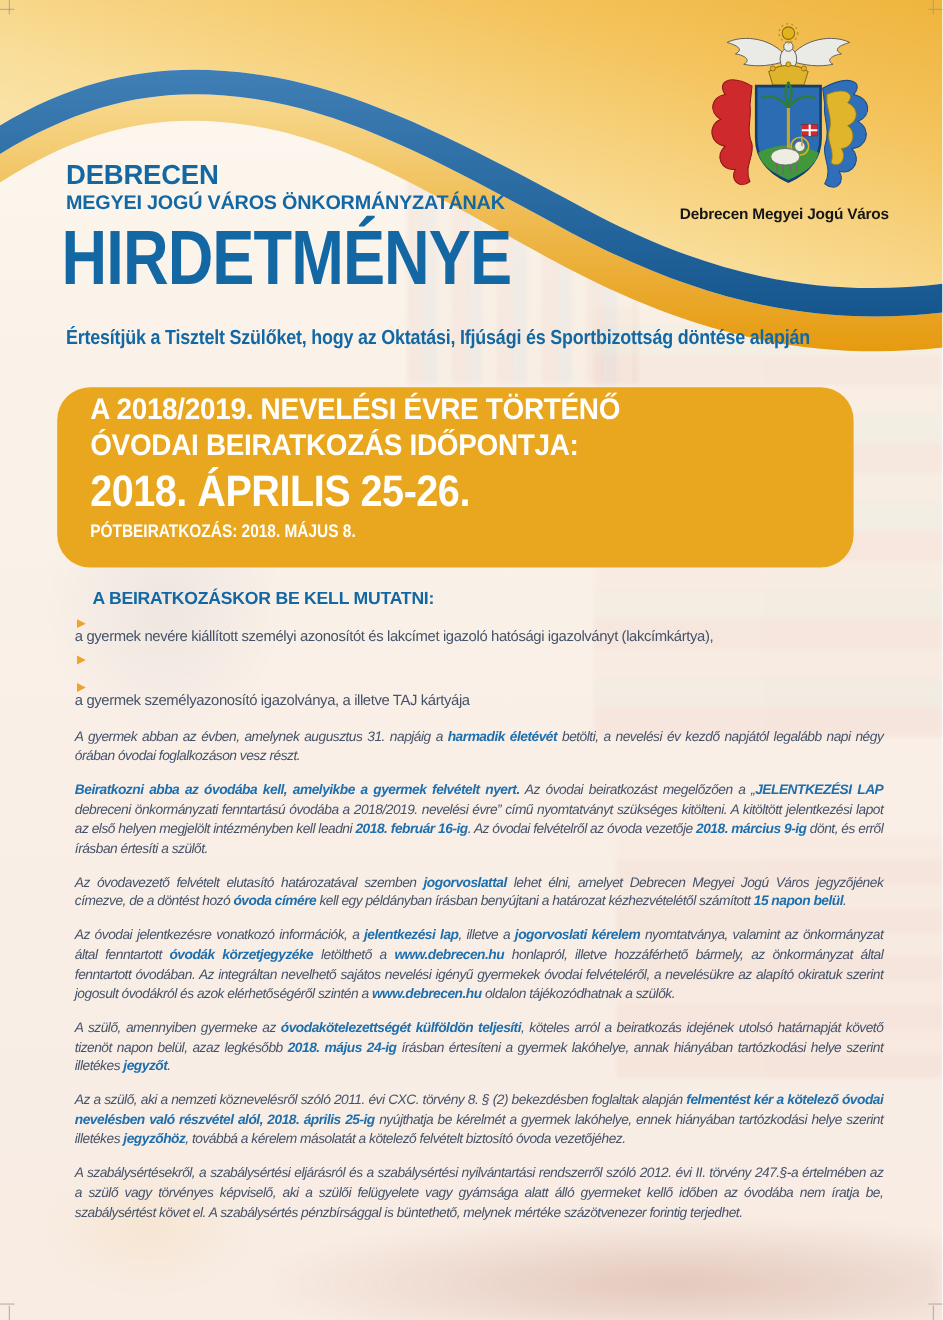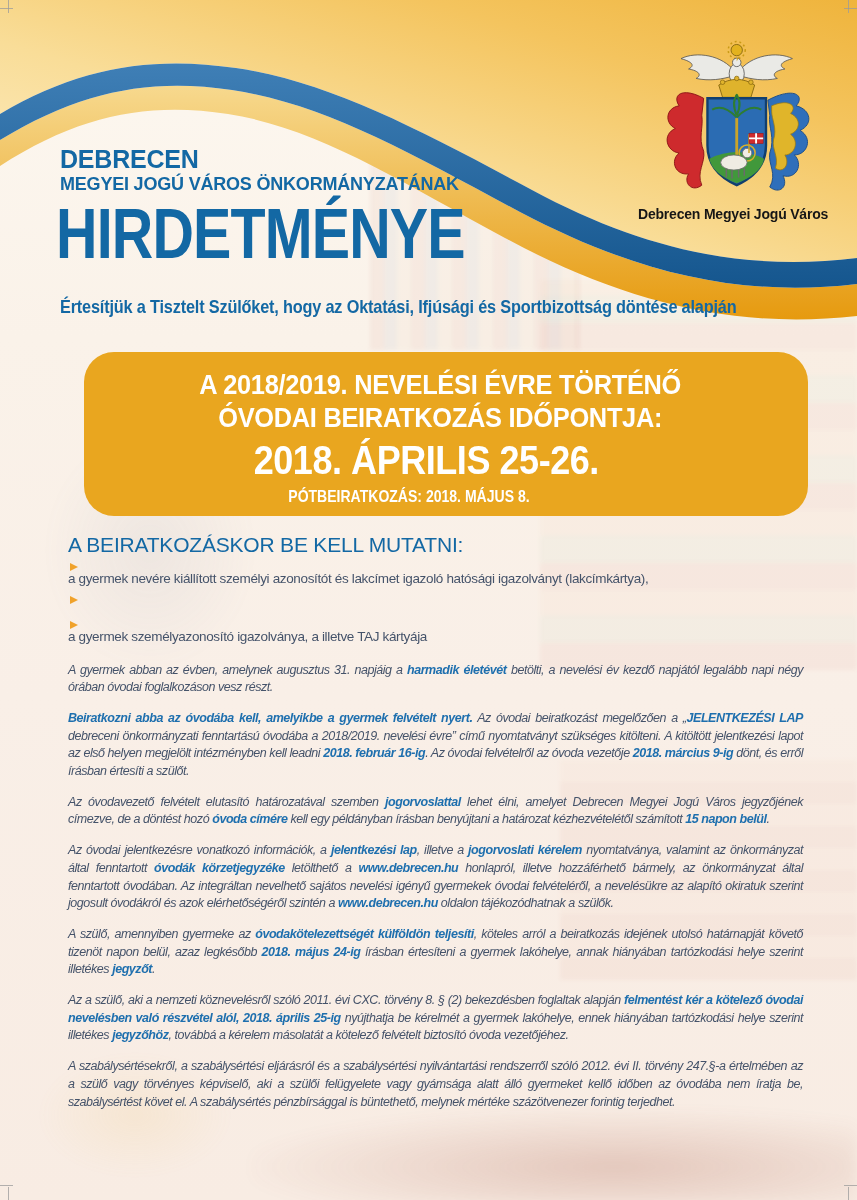--- a/index.html
+++ b/index.html
@@ -19,44 +19,44 @@
     background:radial-gradient(closest-side,rgba(115,125,150,.55),transparent 72%);}
   .bg-bricks{left:560px;top:760px;width:297px;height:220px;opacity:.10;filter:blur(2px);
     background:repeating-linear-gradient(0deg,rgba(190,80,60,.5) 0 22px,rgba(230,160,120,.42) 22px 44px);}
   .bg-bottom{left:250px;top:1110px;width:607px;height:95px;opacity:.35;filter:blur(7px);
     background:radial-gradient(ellipse at 60% 60%,rgba(150,60,40,.6),rgba(150,60,40,0) 75%);}
   .bg-corner{left:0;top:1030px;width:270px;height:170px;opacity:.22;filter:blur(7px);
     background:radial-gradient(closest-side,rgba(230,180,80,.55),transparent 72%);}
   
   .wave{position:absolute;left:0;top:0;z-index:1;display:block;}
   
-  .crest{position:absolute;left:618px;top:36px;width:188px;z-index:2;text-align:left;margin-left:20px;}
+  .crest{position:absolute;left:618px;top:16px;width:188px;z-index:2;text-align:left;}
   .crest svg{display:block;margin:0 auto;}
   .crest-caption{margin-top:2px;font-size:14px;font-weight:bold;color:#161616;letter-spacing:-0.2px;white-space:nowrap;}
   
   .header-text{position:absolute;left:60px;top:146px;z-index:3;color:var(--accent-blue,#1368a4);}
   .city{font-size:25px;font-weight:bold;letter-spacing:-0.2px;line-height:26px;}
   .org{font-size:18px;font-weight:bold;letter-spacing:-0.2px;line-height:20px;margin-top:2px;}
   .title{font-size:70px;font-weight:bold;letter-spacing:-1px;line-height:68px;margin:6px 0 0 -4px;
     transform:scaleX(.82);transform-origin:left top;white-space:nowrap;}
   .lead{font-size:18.5px;font-weight:bold;letter-spacing:-0.2px;margin-top:28px;white-space:nowrap;
     transform:scaleX(.88);transform-origin:left top;}
   
-  .highlight{position:absolute;left:84px;top:352px;width:724px;height:164px;z-index:3;
+  .highlight{position:absolute;left:52px;top:352px;width:724px;height:164px;z-index:3;
     background:var(--box-orange,#e9a61f);border-radius:30px;color:#ffffff;
-    padding:17px 0 0 30px;box-sizing:border-box;text-align:center;}
+    padding:4px 0 0 30px;box-sizing:border-box;}
   .hl-line{font-size:27px;font-weight:bold;letter-spacing:-0.3px;line-height:33px;white-space:nowrap;
     transform:scaleX(.94);transform-origin:left top;}
   .hl-date{font-size:40px;font-weight:bold;letter-spacing:-0.5px;line-height:46px;margin-top:2px;white-space:nowrap;
     transform:scaleX(.90);transform-origin:left top;}
   .hl-note{font-size:16.5px;font-weight:bold;letter-spacing:0;line-height:20px;margin-top:3px;white-space:nowrap;
     transform:scaleX(.85);transform-origin:left top;}
   
   .main{position:absolute;left:68px;top:536px;width:735px;z-index:3;color:var(--body-text,#45536a);}
-  .sec-h{font-size:21px;font-weight:normal;color:var(--accent-blue,#1368a4);letter-spacing:-0.2px;line-height:18px;}
+  .sec-h{font-size:16px;font-weight:bold;color:var(--accent-blue,#1368a4);letter-spacing:-0.2px;line-height:18px;margin-left:16px;}
   .bullet{display:flex;align-items:flex-start;margin-top:5px;font-size:13.5px;letter-spacing:-0.35px;line-height:16.5px;flex-direction:column;}
   .tri{width:0;height:0;border-top:4.5px solid transparent;border-bottom:4.5px solid transparent;
     border-left:8px solid var(--bullet-gold,#f0a22b);margin:3.5px 8px 0 2px;flex:none;}
   .sec2{margin-top:14px;}
   .para{margin:13px 0 0;font-size:12.5px;line-height:17.7px;text-align:justify;letter-spacing:-0.45px;font-style:italic;}
   .para:first-of-type{margin-top:16px;}
   .seg-n{}
   .seg-b{font-weight:bold;color:var(--emphasis-blue,#1e6fae);}
   
   .cm{position:absolute;background:#9b9b9b;opacity:.75;z-index:4;}

